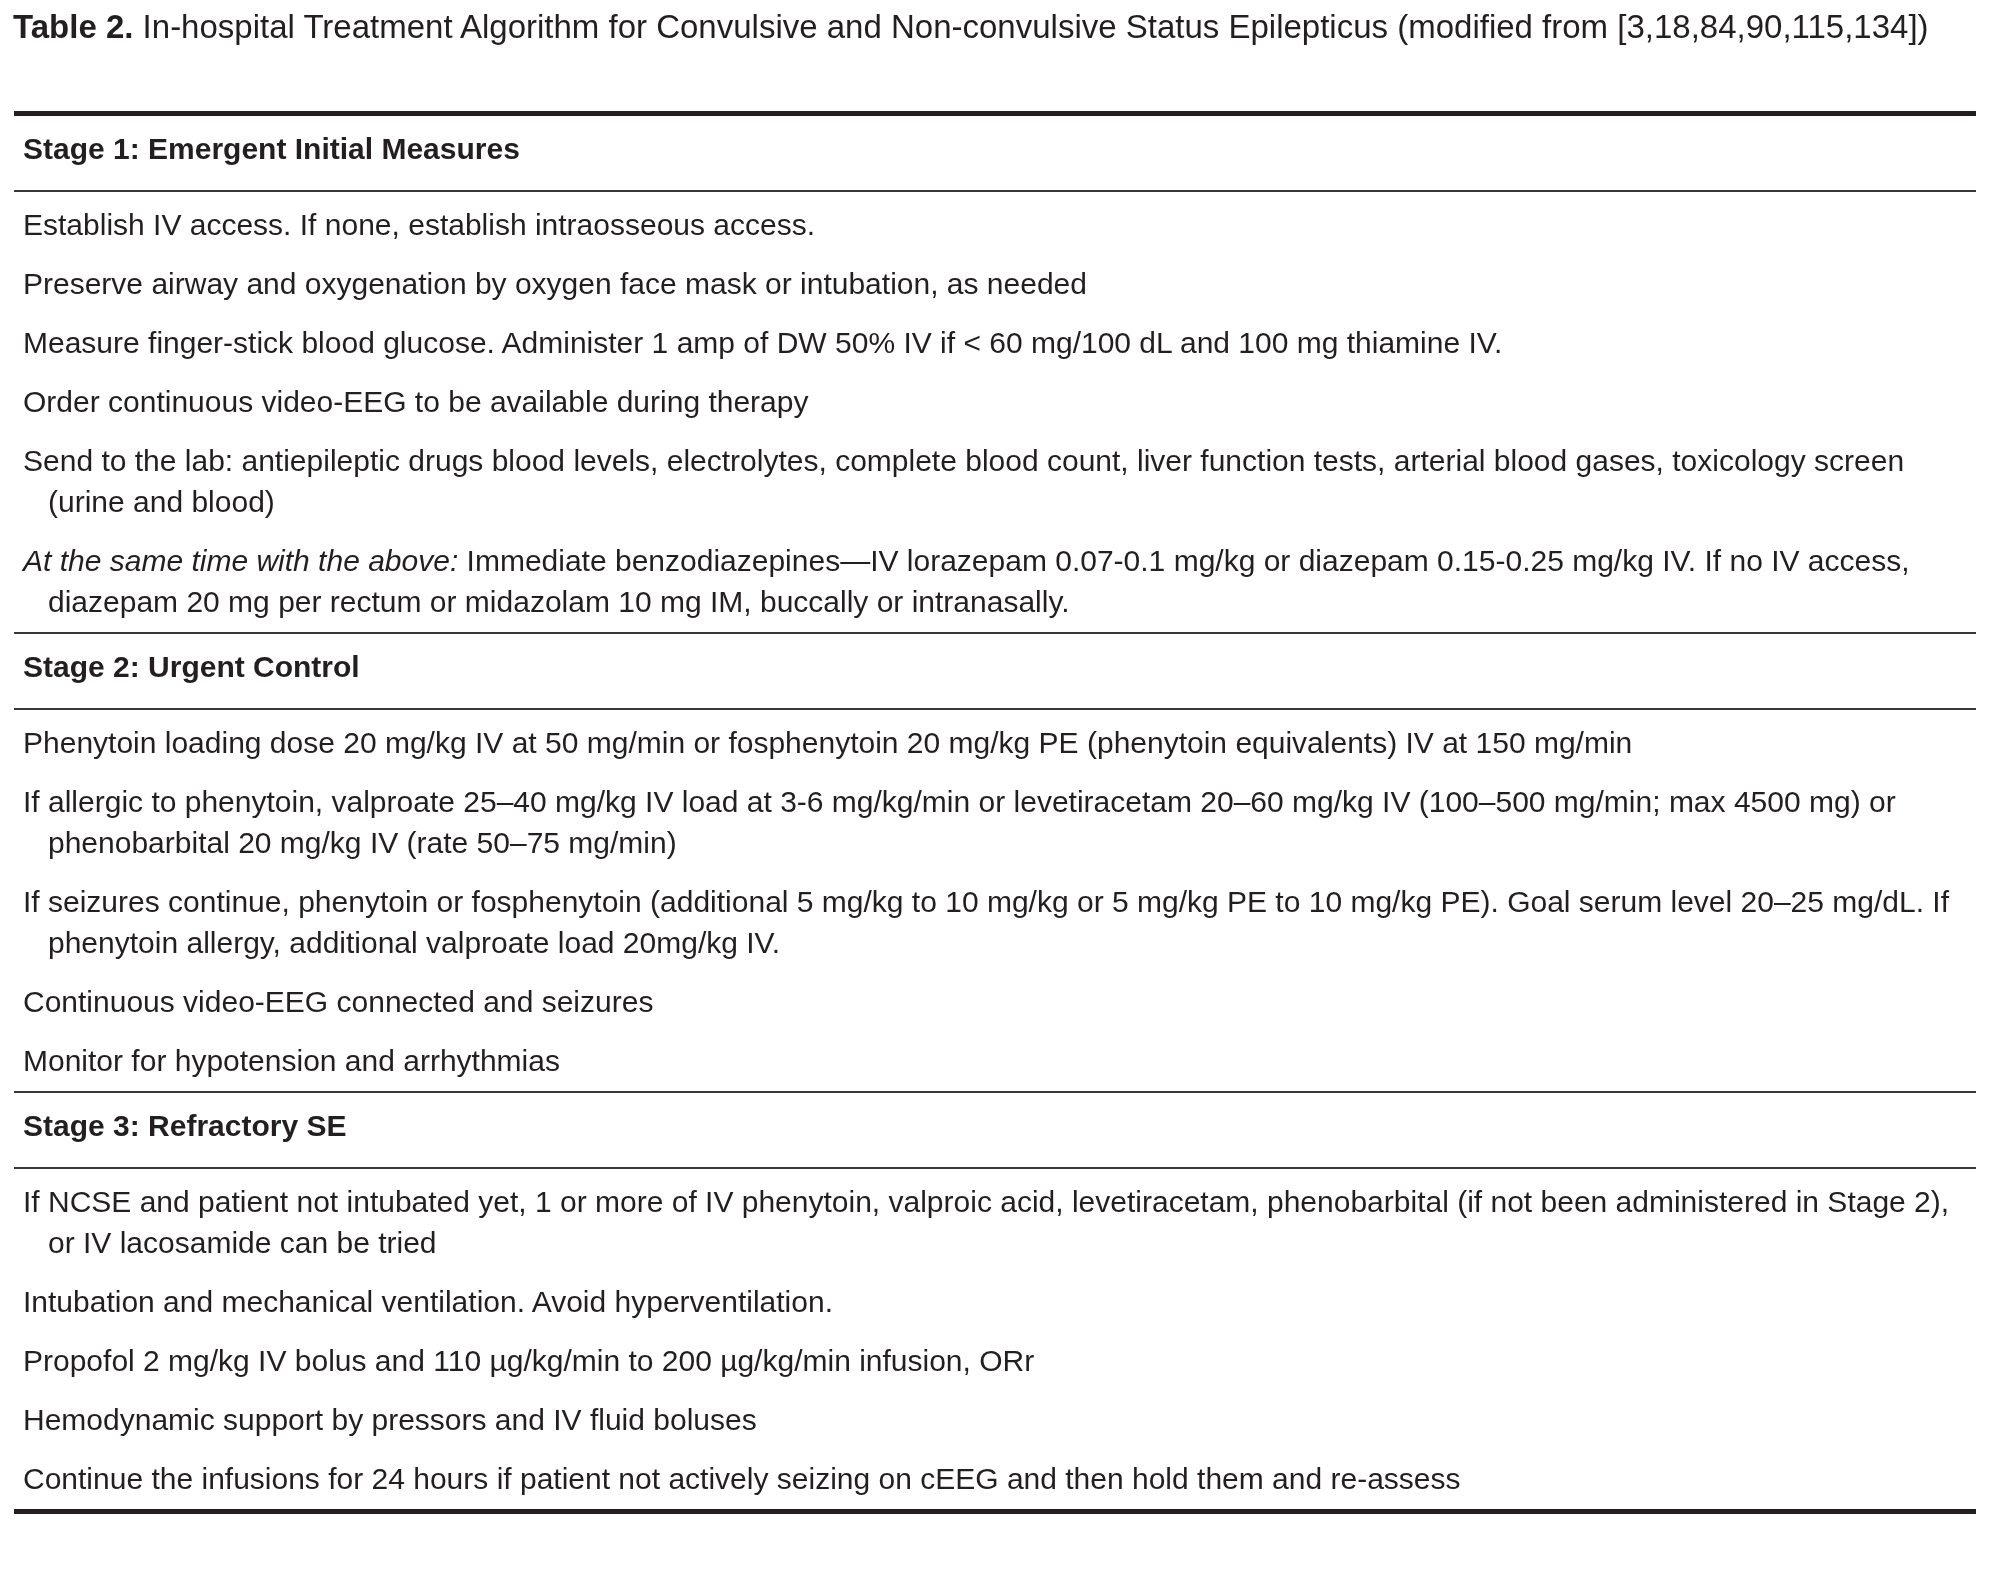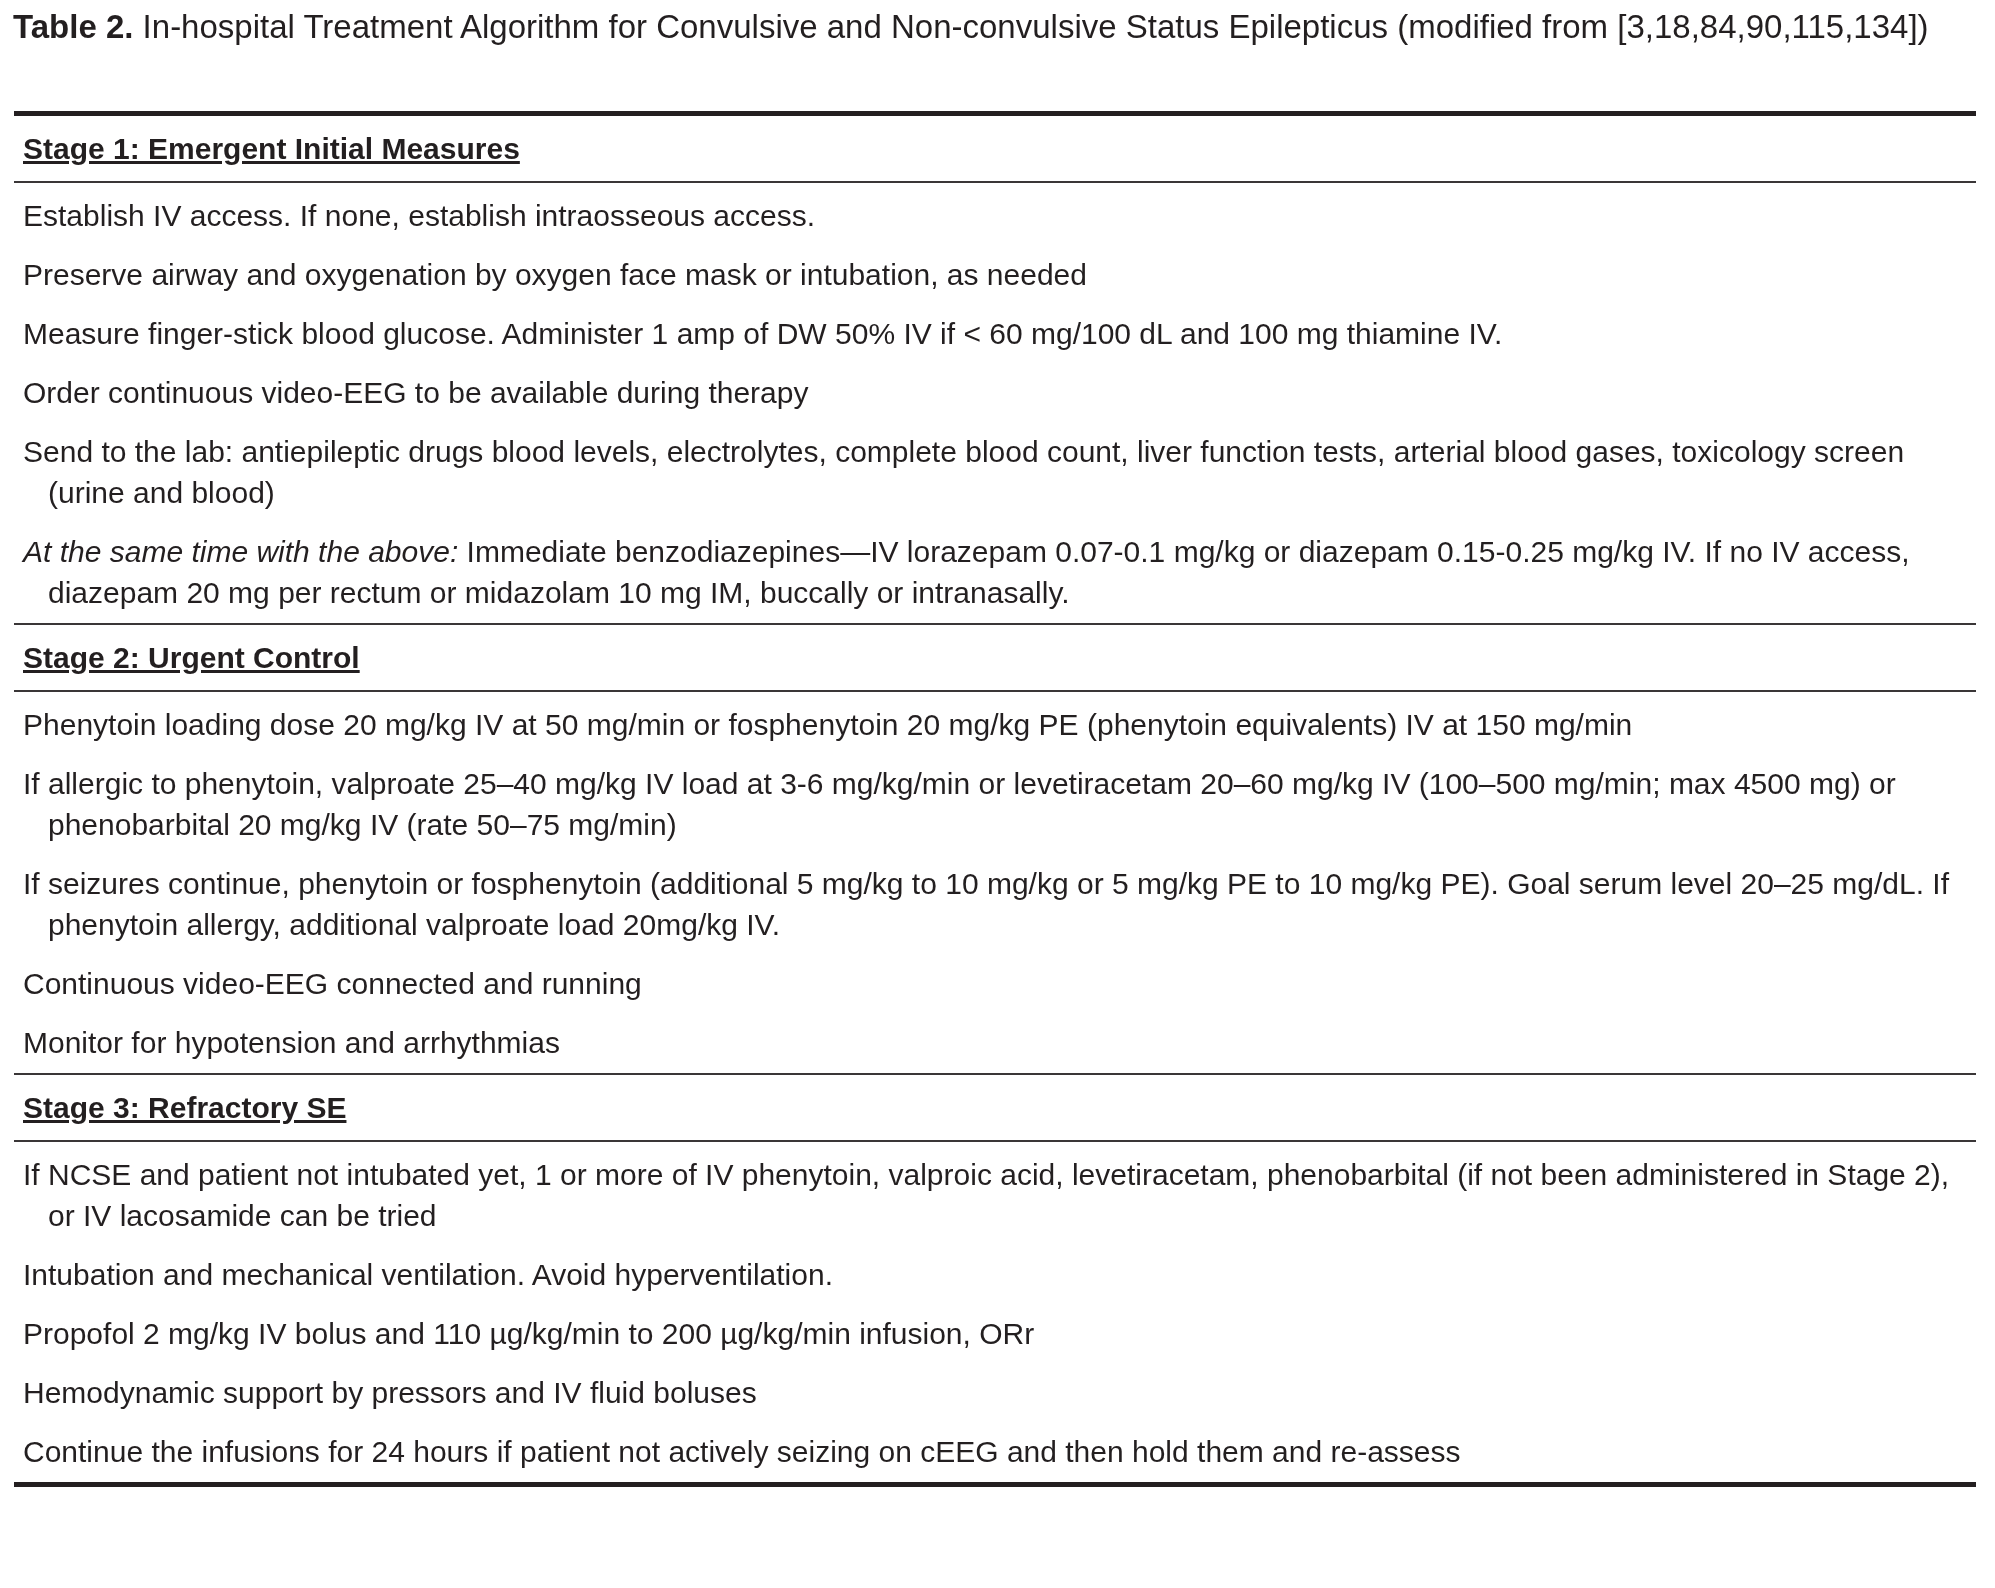--- a/index.html
+++ b/index.html
@@ -12,22 +12,21 @@
   .caption {
     position: absolute; left: 13px; top: 4px; width: 1960px;
     font-size: 33px; line-height: 45px;
   }
   .caption b { font-weight: bold; }
   .table { position: absolute; left: 14px; top: 111px; width: 1962px; }
   .rule-thick { height: 5px; background: #231f20; }
   .rule-thin { height: 2px; background: #3a3637; }
   .stage-head {
     font-weight: bold; font-size: 30px; line-height: 30px;
-    padding: 18px 0 17px 9px;
-    text-decoration: underline;
+    padding: 18px 0 26px 9px;
   }
   .rows { padding: 12px 0 10px 0; }
   .row {
     font-size: 30px; line-height: 41px;
     padding: 0 20px 0 34px; text-indent: -25px;
     margin-bottom: 18px;
   }
   .row:last-child { margin-bottom: 0; }
   .row i { font-style: italic; margin-top: 45px; }
 </style>
@@ -52,21 +51,21 @@
     <div class="row"><i>At the same time with the above:</i><span> Immediate benzodiazepines—IV lorazepam 0.07-0.1 mg/kg or diazepam 0.15-0.25 mg/kg IV. If no IV access, diazepam 20 mg per rectum or midazolam 10 mg IM, buccally or intranasally.</span></div>
   </div>
   <div class="rule-thin"></div>
 
   <div class="stage-head">Stage 2: Urgent Control</div>
   <div class="rule-thin"></div>
   <div class="rows">
     <div class="row">Phenytoin loading dose 20 mg/kg IV at 50 mg/min or fosphenytoin 20 mg/kg PE (phenytoin equivalents) IV at 150 mg/min</div>
     <div class="row">If allergic to phenytoin, valproate 25–40 mg/kg IV load at 3-6 mg/kg/min or levetiracetam 20–60 mg/kg IV (100–500 mg/min; max 4500 mg) or phenobarbital 20 mg/kg IV (rate 50–75 mg/min)</div>
     <div class="row">If seizures continue, phenytoin or fosphenytoin (additional 5 mg/kg to 10 mg/kg or 5 mg/kg PE to 10 mg/kg PE). Goal serum level 20–25 mg/dL. If phenytoin allergy, additional valproate load 20mg/kg IV.</div>
-    <div class="row">Continuous video-EEG connected and running</div>
+    <div class="row">Continuous video-EEG connected and seizures</div>
     <div class="row">Monitor for hypotension and arrhythmias</div>
   </div>
   <div class="rule-thin"></div>
 
   <div class="stage-head">Stage 3: Refractory SE</div>
   <div class="rule-thin"></div>
   <div class="rows">
     <div class="row">If NCSE and patient not intubated yet, 1 or more of IV phenytoin, valproic acid, levetiracetam, phenobarbital (if not been administered in Stage 2), or IV lacosamide can be tried</div>
     <div class="row">Intubation and mechanical ventilation. Avoid hyperventilation.</div>
     <div class="row">Propofol 2 mg/kg IV bolus and 110 µg/kg/min to 200 µg/kg/min infusion, ORr</div>

